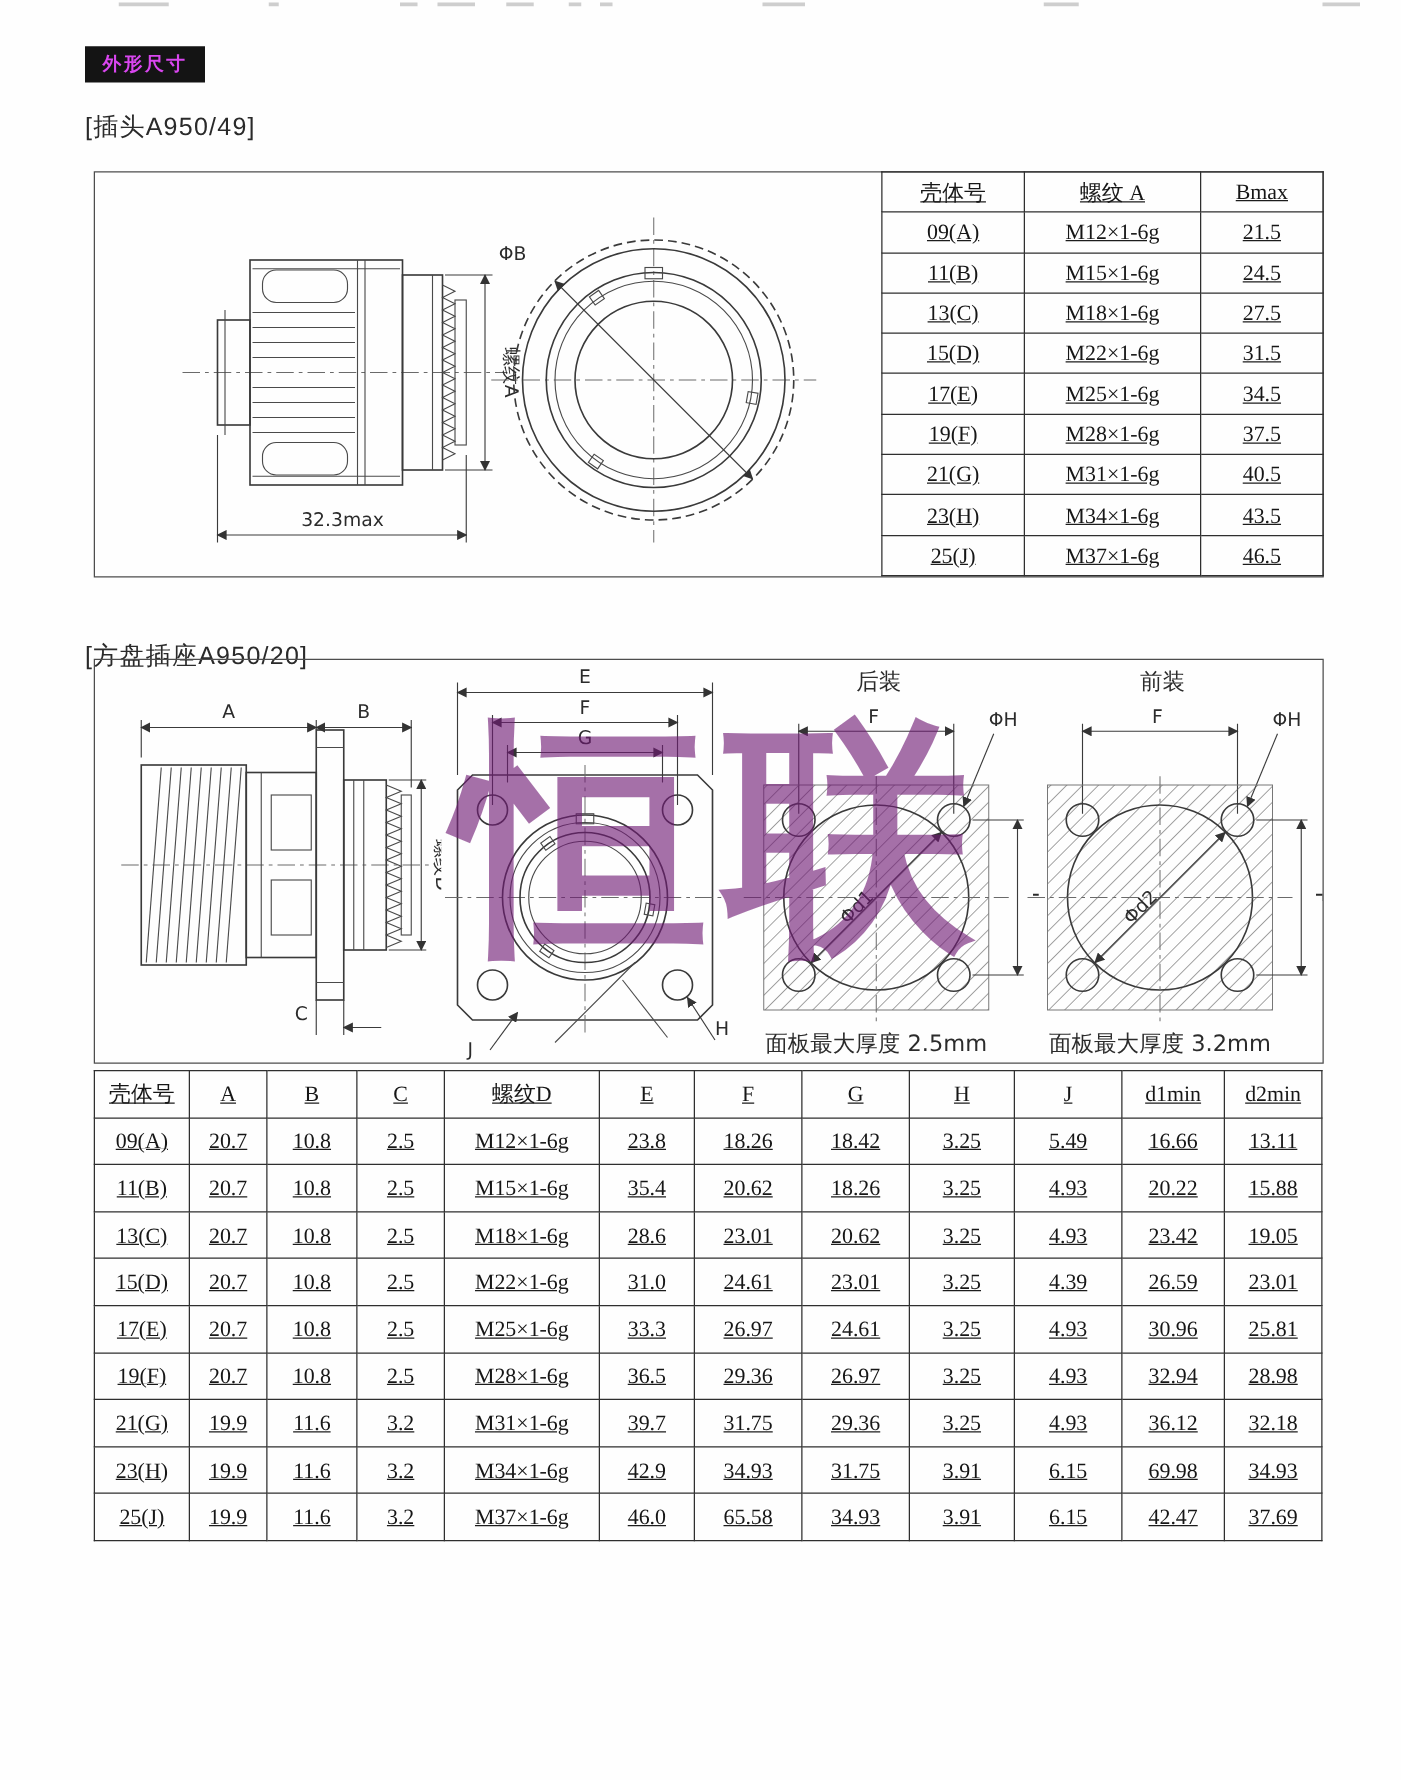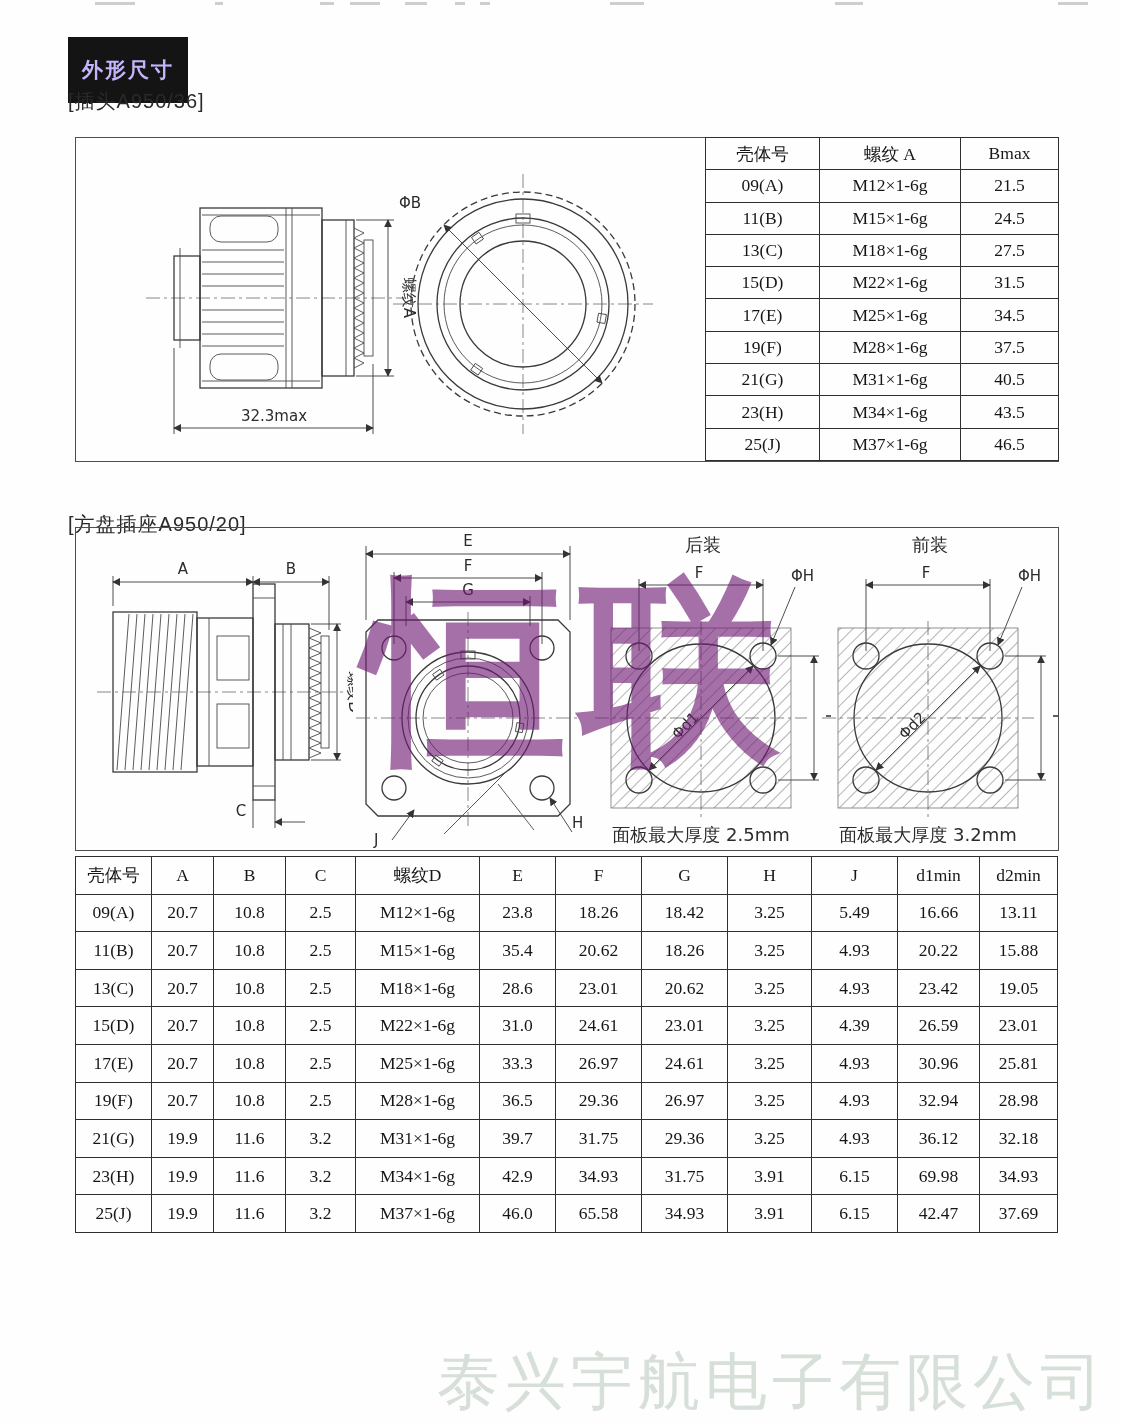--- a/index.html
+++ b/index.html
@@ -1,26 +1,26 @@
 <!DOCTYPE html>
 <html><head>
 <meta charset="utf-8">
 <style>
   html,body{margin:0;padding:0;background:#ffffff;}
   #page{position:relative;width:1121px;height:1424px;background:#fefefe;overflow:hidden;
         font-family:"Liberation Serif",serif;color:#1c1c1c;}
   .abs{position:absolute;}
   
-  .title-box{background:#141414;color:#c4b5fd;font-family:"Liberation Sans",sans-serif;
-             font-weight:bold;font-size:21px;padding:19px 14px;letter-spacing:2px;}
+  .title-box{background:#141414;color:#d946ef;font-family:"Liberation Sans",sans-serif;
+             font-weight:bold;font-size:15px;padding:5px 14px;letter-spacing:2px;}
   .sub-label{font-family:"Liberation Sans",sans-serif;font-size:20px;color:#2a2a2a;letter-spacing:1px;}
   
   .draw-box{border:1.6px solid #4d4d4d;background:transparent;}
   
-  table.spec{border-collapse:collapse;table-layout:fixed;font-family:"Liberation Serif",serif;}
+  table.spec{border-collapse:collapse;table-layout:fixed;font-family:"Liberation Serif",serif;text-decoration:underline;}
   table.spec th,table.spec td{border:1px solid #2f2f2f;text-align:center;vertical-align:middle;
        font-weight:normal;font-size:17.5px;color:#161616;padding:0;overflow:hidden;white-space:nowrap;}
   #plug-table th,#plug-table td{height:31.3px;}
   #socket-table th,#socket-table td{height:36.6px;}
   
   svg .ln{stroke:#3a3a3a;stroke-width:1.3;fill:none;}
   svg .thin{stroke:#4a4a4a;stroke-width:0.9;fill:none;}
   svg .cl{stroke:#6a6a6a;stroke-width:0.8;fill:none;stroke-dasharray:14 4 3 4;}
   svg .dim{stroke:#3a3a3a;stroke-width:0.9;fill:none;}
   svg text{font-family:"DejaVu Sans",sans-serif;font-size:15px;fill:#2b2b2b;}
@@ -45,21 +45,21 @@
     <div class="frag" style="left:405px;width:22px;"></div>
     <div class="frag" style="left:455px;width:10px;"></div>
     <div class="frag" style="left:480px;width:10px;"></div>
     <div class="frag" style="left:610px;width:34px;"></div>
     <div class="frag" style="left:835px;width:28px;"></div>
     <div class="frag" style="left:1058px;width:30px;"></div>
   </div>
 
   <div class="abs title-box" style="left:68px;top:37px;">外形尺寸</div>
 
-  <div class="abs sub-label" style="left:68px;top:88px;">[插头A950/36]</div>
+  <div class="abs sub-label" style="left:68px;top:88px;">[插头A950/49]</div>
 
   <div class="abs draw-box" style="left:75px;top:137px;width:982px;height:323px;">
 
     <svg class="abs" style="left:60px;top:10px;" width="300" height="303" viewBox="0 0 300 303">
       <defs>
         <marker id="a1" viewBox="0 0 10 10" refX="9" refY="5" markerWidth="9" markerHeight="9" orient="auto-start-reverse">
           <path d="M0,0L10,5L0,10z" fill="#333"></path>
         </marker>
       </defs>
       <line class="cl" x1="10" y1="150" x2="270" y2="150"></line>
@@ -519,15 +519,14 @@
           <td>65.58</td>
           <td>34.93</td>
           <td>3.91</td>
           <td>6.15</td>
           <td>42.47</td>
           <td>37.69</td>
         </tr>
       </tbody>
   </table>
 
-  <div class="abs wm-footer" style="right:14px;top:1340px;">泰兴宇航电子有限公司</div>
 
 </div>
 
 </body></html>

